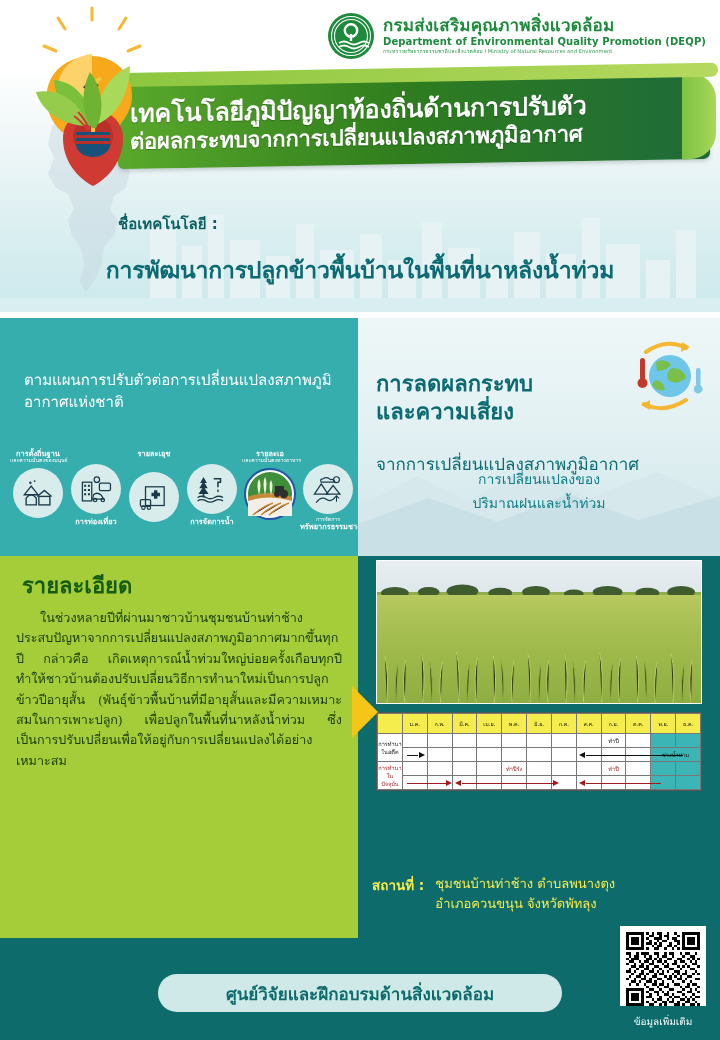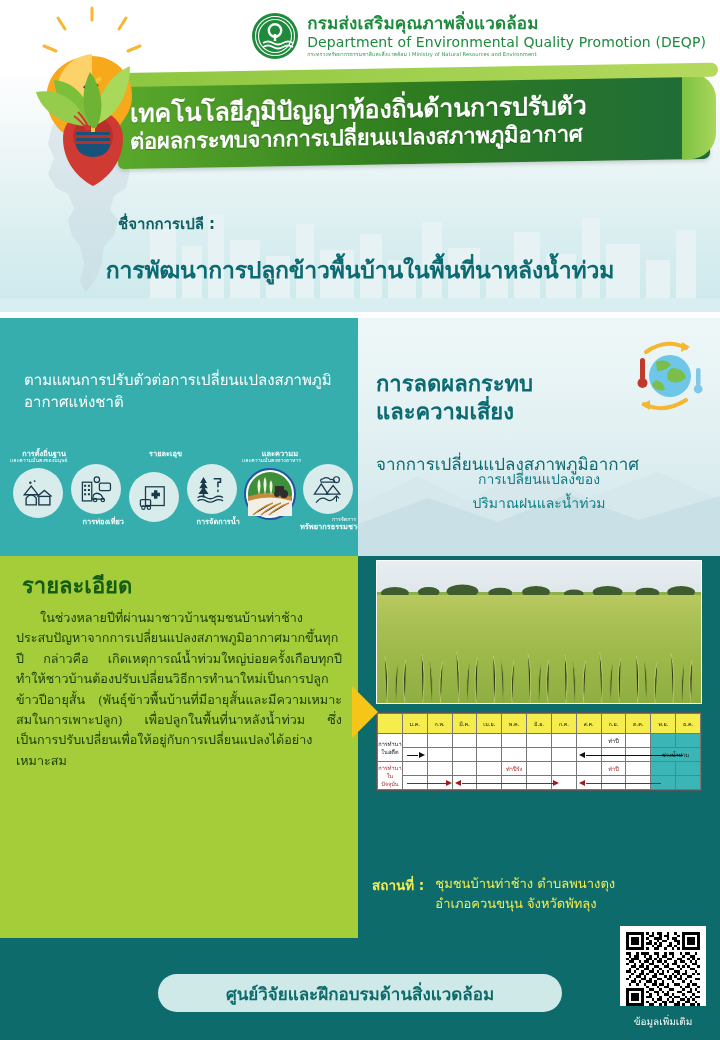--- a/index.html
+++ b/index.html
@@ -25,21 +25,21 @@
   .deqp-logo-wrap {
     position: absolute; right: 14px; top: 12px;
     display: flex; align-items: center; gap: 8px;
   }
   .deqp-seal { width: 48px; height: 48px; flex: 0 0 48px; }
   .deqp-text { display: flex; flex-direction: column; line-height: 1.05; }
   .deqp-th {
     font-size: 17px; font-weight: bold; color: #1d8a3c; letter-spacing: .2px;
   }
   .deqp-en {
-    font-size: 14px; font-weight: normal; color: #1d8a3c; letter-spacing: .1px;
+    font-size: 10px; font-weight: bold; color: #1d8a3c; letter-spacing: .1px;
     margin-top: 2px;
   }
   .deqp-sub {
     font-size: 5.2px; color: #2a9c4c; letter-spacing: .05px; margin-top: 2px;
   }
 
   
   .title-band {
     position: absolute; left: 118px; top: 78px; width: 592px; height: 86px;
     background: linear-gradient(90deg, #5aa92b 0%, #2f7d1e 48%, #1e6b3a 100%);
@@ -117,21 +117,21 @@
   .icon-cell { position: absolute; width: 56px; }
   .icon-disc {
     width: 50px; height: 50px; border-radius: 50%;
     background: #d9ecec; display: flex; align-items: center; justify-content: center;
   }
   .icon-disc.highlight {
     background: #ffffff; border: 2.5px solid #2255a4;
     width: 52px; height: 52px;
   }
   .icon-cap {
-    font-size: 7.4px; font-weight: bold; color: #ffffff; text-align: right;
+    font-size: 7.4px; font-weight: bold; color: #ffffff; text-align: center;
     line-height: 1.1; white-space: nowrap;
   }
   .icon-cap-sm { font-size: 5.2px; font-weight: normal; line-height: 1.1; }
 
   .panel-right {
     position: absolute; left: 358px; top: 318px; width: 362px; height: 238px;
     background: linear-gradient(180deg,#eef7f8 0%,#e3f1f3 45%,#cfe6ea 100%);
     overflow: hidden;
   }
   .pr-hills { position: absolute; left: 0; bottom: 0; width: 362px; height: 120px; }
@@ -349,21 +349,21 @@
     <g>
       <path d="M72 120 C52 114 38 96 36 74 C58 76 72 94 74 118 Z" fill="#7bbf3a"></path>
       <path d="M66 120 C44 118 24 106 18 86 C42 82 62 96 68 118 Z" fill="#96cc4c"></path>
       <path d="M78 116 C78 92 90 70 112 60 C112 88 98 110 80 118 Z" fill="#a8d95a"></path>
       <path d="M74 122 C64 108 62 86 72 66 C86 84 86 108 78 122 Z" fill="#6fb334"></path>
       <path d="M70 124 q-8 -10 -14 -14" fill="none" stroke="#cf3a33" stroke-width="2"></path>
       <path d="M72 124 q-6 -12 -12 -18" fill="none" stroke="#cf3a33" stroke-width="2"></path>
     </g>
   </svg>
 
-  <div class="tech-label">ชื่จากการเปลี :</div>
+  <div class="tech-label">ชื่อเทคโนโลยี :</div>
   <div class="tech-name">การพัฒนาการปลูกข้าวพื้นบ้านในพื้นที่นาหลังน้ำท่วม</div>
 
   <div class="panel-left">
     <div class="panel-left-h2">ตามแผนการปรับตัวต่อการเปลี่ยนแปลงสภาพภูมิอากาศแห่งชาติ</div>
 
     <div class="icon-row">
 
       <div class="icon-cell" style="left:4px; top:0;">
         <div class="icon-cap">การตั้งถิ่นฐาน</div>
         <div class="icon-cap icon-cap-sm">และความมั่นคงของมนุษย์</div>
@@ -422,21 +422,21 @@
             <path d="M22 8 h8 v4 h-3 v6" fill="none" stroke="#1a3a4a" stroke-width="1.8"></path>
             <path d="M27 20 q2 3 0 4 q-2 -1 0 -4" fill="#1a3a4a"></path>
             <path d="M3 30 q5 -3 10 0 t10 0 t10 0" fill="none" stroke="#1a3a4a" stroke-width="1.6"></path>
             <path d="M3 34 q5 -3 10 0 t10 0 t10 0" fill="none" stroke="#1a3a4a" stroke-width="1.6"></path>
           </svg>
         </div>
         <div class="icon-cap" style="margin-top:4px;">การจัดการน้ำ</div>
       </div>
 
       <div class="icon-cell" style="left:236px; top:0;">
-        <div class="icon-cap">และความม</div>
+        <div class="icon-cap">รายละเอ</div>
         <div class="icon-cap icon-cap-sm">และความมั่นคงทางอาหาร</div>
         <div class="icon-disc highlight" style="margin:4px auto 0;">
           <svg viewBox="0 0 46 46" width="46" height="46">
             <circle cx="23" cy="23" r="22" fill="#3f8f3a"></circle>
             <path d="M1 26 q22 -8 44 0 l0 19 H1 Z" fill="#c88a3a"></path>
             <path d="M1 30 q22 -7 44 0 l0 15 H1 Z" fill="#f2efe6"></path>
             <g stroke="#c88a3a" stroke-width="1.4">
               <path d="M6 44 q10 -9 20 -12"></path>
                 <path d="M14 44 q10 -9 20 -12"></path>
                 <path d="M22 44 q10 -9 20 -12"></path>

